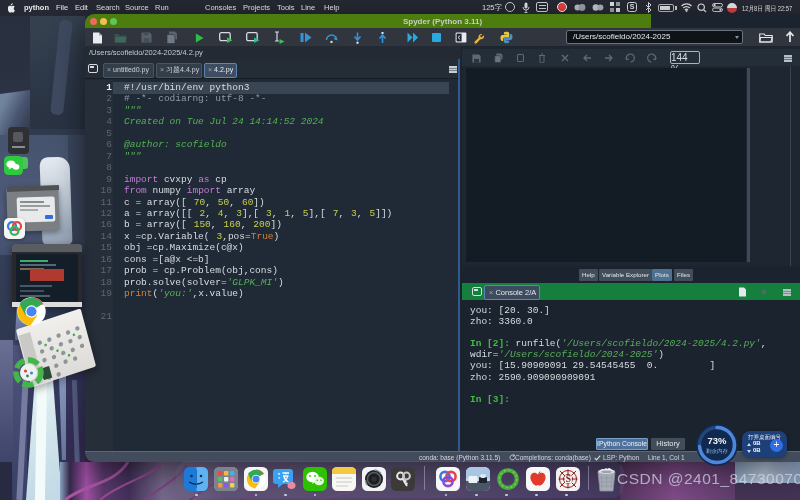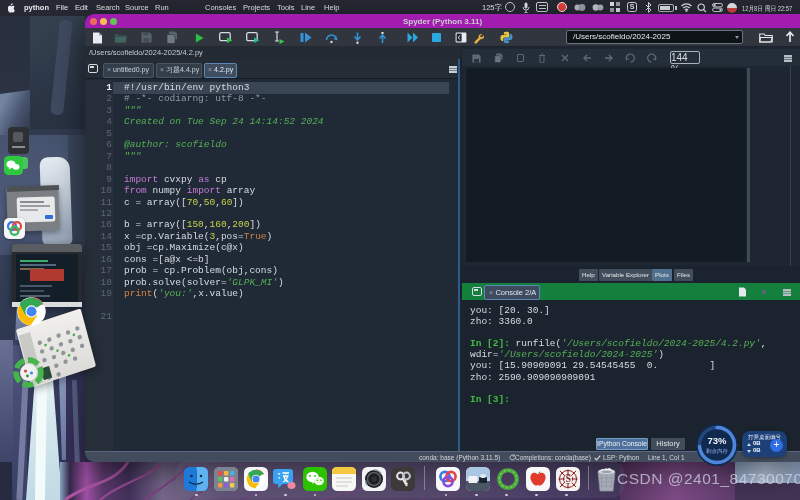--- a/index.html
+++ b/index.html
@@ -1,36 +1,36 @@
 <!DOCTYPE html>
 <html><head>
 <meta charset="utf-8">
 <style>
 html,body{margin:0;padding:0;width:800px;height:500px;overflow:hidden;background:#2e3949;font-family:"Liberation Sans",sans-serif;}
 *{box-sizing:border-box;}
 .abs{position:absolute;}
 #screen{position:relative;width:800px;height:500px;overflow:hidden;}
 #menubar{position:absolute;left:0;top:0;width:800px;height:16px;background:#262933;color:#e8e9ec;font-size:7.5px;}
 #win{position:absolute;left:85px;top:14px;width:715px;height:448px;background:#1b242e;border-radius:9px 0 0 9px;overflow:hidden;box-shadow:0 8px 30px rgba(0,0,0,.55);}
-#titlebar{position:absolute;left:0;top:0;width:715px;height:14px;background:#a21caf;}
+#titlebar{position:absolute;left:0;top:0;width:566px;height:14px;background:#4d7c0f;}
 .tl{position:absolute;top:4px;width:7px;height:7px;border-radius:50%;}
 #toolbar{position:absolute;left:0;top:14px;width:715px;height:18px;background:#31353d;}
 #pathbar{position:absolute;left:0;top:32px;width:376px;height:13px;background:#232a34;color:#c6cad0;font-size:7.5px;line-height:14px;padding-left:4px;}
 #editor{position:absolute;left:0;top:45px;width:375px;height:392px;background:#202a36;border-right:2px solid #2f5b8c;}
 #tabbar{position:absolute;left:0;top:0;width:100%;height:20px;background:#242c36;border-bottom:1px solid #161d25;}
 .etab{position:absolute;top:4px;height:15px;background:#333e4b;border:1px solid #4a5562;border-radius:2px;color:#ccd2d8;font-size:7px;line-height:12.5px;padding:0 3px;white-space:nowrap;}
 .etab .x{color:#9aa4ae;margin-right:2px;font-size:7px;}
 #code{position:absolute;left:0;top:21px;width:100%;height:371px;font-family:"Liberation Mono",monospace;font-size:9.5px;line-height:11.45px;white-space:pre;color:#d8dce2;}
 .crow{position:absolute;left:0;width:100%;height:11.45px;}
 .ln{position:absolute;left:0;width:27px;text-align:right;color:#5b6773;}
 .cl{position:absolute;left:39px;}
 .com{color:#8f9aa5;}
 .str{color:#55b055;font-style:italic;}
 .kw{color:#c57bd6;}
-.num{color:#c9d04c;}
+.num{color:#c9d04c;margin-left:7px;}
 .orn{color:#d1813f;}
 #rpane{position:absolute;left:377px;top:33px;width:338px;height:219px;background:#1d2631;}
 #plotbar{position:absolute;left:0;top:2px;width:338px;height:17px;background:#242e39;color:#6a7684;}
 #plotcanvas{position:absolute;left:4px;top:21px;width:280px;height:194px;background:#131b24;}
 #plotscroll{position:absolute;left:285px;top:21px;width:3px;height:194px;background:#3f4a57;}
 #ptabs{position:absolute;left:377px;top:252px;width:338px;height:15px;}
 .ptab{position:absolute;top:2.5px;height:12px;background:#414d5a;color:#e2e6ea;font-size:6.2px;line-height:12px;padding:0 3px;border-radius:1px;white-space:nowrap;}
 .ptab.act{background:#4f718f;}
 #console{position:absolute;left:377px;top:267px;width:338px;height:170px;background:#1b242e;}
 #ctabbar{position:absolute;left:0;top:2px;width:338px;height:17px;background:#15803d;}
@@ -326,29 +326,29 @@
    <div class="etab" style="left:71px;width:46px;"><span class="x">×</span>习题4.4.py</div>
    <div class="etab" style="left:119px;width:33px;background:#3e4d60;border-color:#5c87b5;color:#e8ecf2;"><span class="x">×</span>4.2.py</div>
    <span class="abs" style="left:364px;top:7px;width:8px;height:1.5px;background:#c8ced6;box-shadow:0 2.5px #c8ced6,0 5px #c8ced6;"></span>
   </div>
   <div class="abs" style="left:0;top:21px;width:28px;height:371px;background:#252e39;"></div>
         <div id="code">
    <div class="abs" style="left:28px;top:1.5px;width:336px;height:12px;background:#3a4553;"></div>
    <div class="crow" style="top:2px;"><span class="ln" style="color:#e9edf2;font-weight:bold;">1</span><span class="cl">#!/usr/bin/env python3</span></div>
    <div class="crow" style="top:13.45px;"><span class="ln">2</span><span class="cl com"># -*- codiarng: utf-8 -*-</span></div>
    <div class="crow" style="top:24.9px;"><span class="ln">3</span><span class="cl str">"""</span></div>
-   <div class="crow" style="top:36.35px;"><span class="ln">4</span><span class="cl str">Created on Tue Sep 24 14:14:52 2024</span></div>
+   <div class="crow" style="top:36.35px;"><span class="ln">4</span><span class="cl str">Created on Tue Jul 24 14:14:52 2024</span></div>
    <div class="crow" style="top:47.8px;"><span class="ln">5</span></div>
    <div class="crow" style="top:59.25px;"><span class="ln">6</span><span class="cl str">@author: scofieldo</span></div>
    <div class="crow" style="top:70.7px;"><span class="ln">7</span><span class="cl str">"""</span></div>
    <div class="crow" style="top:82.15px;"><span class="ln">8</span></div>
    <div class="crow" style="top:93.6px;"><span class="ln">9</span><span class="cl"><span class="kw">import</span> cvxpy <span class="kw">as</span> cp</span></div>
    <div class="crow" style="top:105.05px;"><span class="ln">10</span><span class="cl"><span class="kw">from</span> numpy <span class="kw">import</span> array</span></div>
    <div class="crow" style="top:116.5px;"><span class="ln">11</span><span class="cl">c = array([<span class="num">70</span>,<span class="num">50</span>,<span class="num">60</span>])</span></div>
-   <div class="crow" style="top:127.95px;"><span class="ln">12</span></div>
+   <div class="crow" style="top:127.95px;"><span class="ln">12</span><span class="cl">a = array([[<span class="num">2</span>,<span class="num">4</span>,<span class="num">3</span>],[<span class="num">3</span>,<span class="num">1</span>,<span class="num">5</span>],[<span class="num">7</span>,<span class="num">3</span>,<span class="num">5</span>]])</span></div>
    <div class="crow" style="top:139.4px;"><span class="ln">16</span><span class="cl">b = array([<span class="num">150</span>,<span class="num">160</span>,<span class="num">200</span>])</span></div>
    <div class="crow" style="top:150.85px;"><span class="ln">14</span><span class="cl">x =cp.Variable(<span class="num">3</span>,pos=<span class="orn">True</span>)</span></div>
    <div class="crow" style="top:162.3px;"><span class="ln">15</span><span class="cl">obj =cp.Maximize(c@x)</span></div>
    <div class="crow" style="top:173.75px;"><span class="ln">16</span><span class="cl">cons =[a@x &lt;=b]</span></div>
    <div class="crow" style="top:185.2px;"><span class="ln">17</span><span class="cl">prob = cp.Problem(obj,cons)</span></div>
    <div class="crow" style="top:196.65px;"><span class="ln">18</span><span class="cl">prob.solve(solver=<span class="str">'GLPK_MI'</span>)</span></div>
    <div class="crow" style="top:208.1px;"><span class="ln">19</span><span class="cl"><span class="orn">print</span>(<span class="str">'you:'</span>,x.value)</span></div>
    <div class="crow" style="top:231px;"><span class="ln">21</span></div>
   </div>
  </div>

